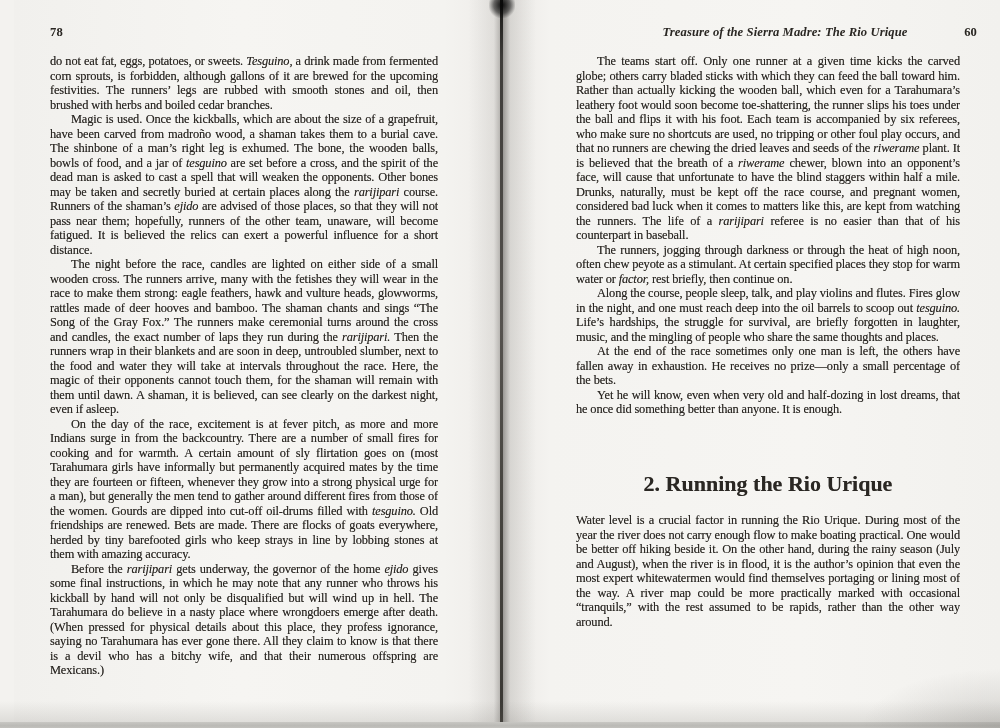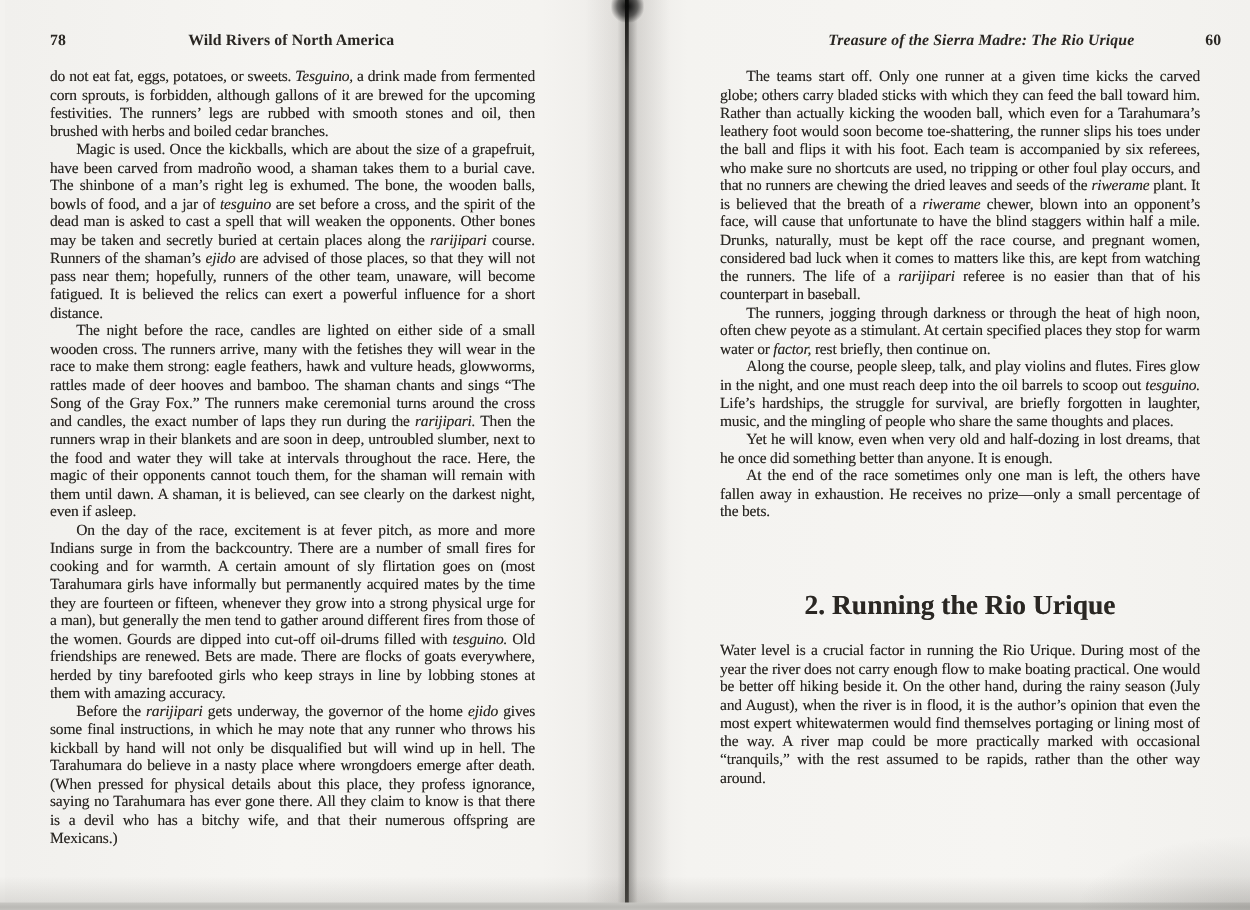--- a/index.html
+++ b/index.html
@@ -4,21 +4,21 @@
 <style>
   html,body{margin:0;padding:0;}
   body{
     width:1000px;height:728px;position:relative;overflow:hidden;
     background:#f3f2ef;
     font-family:"Liberation Serif","DejaVu Serif",serif;
     color:#2a2723;
   }
   .spread{position:absolute;inset:0;}
   .page{position:absolute;top:0;height:728px;}
-  .page.left{left:4px;width:500px;background:linear-gradient(90deg,#f1f0ed 0%,#f6f5f2 45%,#f4f3f0 86%,#eceae7 100%);}
+  .page.left{left:14px;width:500px;background:linear-gradient(90deg,#f1f0ed 0%,#f6f5f2 45%,#f4f3f0 86%,#eceae7 100%);}
   .page.right{left:500px;width:500px;background:linear-gradient(90deg,#e9e7e4 0%,#f4f3f0 10%,#f6f5f2 60%,#f2f1ee 100%);}
 
   .runhead-row{position:absolute;top:25px;left:0;right:0;height:16px;}
   .runhead{font-weight:bold;font-size:12.6px;letter-spacing:0.1px;}
   .page.left .pagenum{position:absolute;left:36px;top:0;}
   .page.left .runhead-title{position:absolute;left:36px;width:386px;text-align:center;top:0;}
   .page.right .runhead-title{position:absolute;left:93px;width:384px;text-align:center;top:0;font-style:italic;}
   .page.right .pagenum{position:absolute;right:23px;top:0;}
 
   .body-col{
@@ -71,43 +71,42 @@
   }
 </style>
 </head>
 <body>
 
 <div class="spread">
 
   <div class="page left">
     <div class="runhead-row">
       <span class="runhead pagenum">78</span>
-      <span class="runhead runhead-title">Wild Rivers of North America</span>
     </div>
     <div class="body-col">
         <p class="para">do not eat fat, eggs, potatoes, or sweets. <i>Tesguino,</i> a drink made from fermented corn sprouts, is forbidden, although gallons of it are brewed for the upcoming festivities. The runners’ legs are rubbed with smooth stones and oil, then brushed with herbs and boiled cedar branches.</p>
         <p class="para indent">Magic is used. Once the kickballs, which are about the size of a grapefruit, have been carved from madroño wood, a shaman takes them to a burial cave. The shinbone of a man’s right leg is exhumed. The bone, the wooden balls, bowls of food, and a jar of <i>tesguino</i> are set before a cross, and the spirit of the dead man is asked to cast a spell that will weaken the opponents. Other bones may be taken and secretly buried at certain places along the <i>rarijipari</i> course. Runners of the shaman’s <i>ejido</i> are advised of those places, so that they will not pass near them; hopefully, runners of the other team, unaware, will become fatigued. It is believed the relics can exert a powerful influence for a short distance.</p>
         <p class="para indent">The night before the race, candles are lighted on either side of a small wooden cross. The runners arrive, many with the fetishes they will wear in the race to make them strong: eagle feathers, hawk and vulture heads, glowworms, rattles made of deer hooves and bamboo. The shaman chants and sings “The Song of the Gray Fox.” The runners make ceremonial turns around the cross and candles, the exact number of laps they run during the <i>rarijipari.</i> Then the runners wrap in their blankets and are soon in deep, untroubled slumber, next to the food and water they will take at intervals throughout the race. Here, the magic of their opponents cannot touch them, for the shaman will remain with them until dawn. A shaman, it is believed, can see clearly on the darkest night, even if asleep.</p>
         <p class="para indent">On the day of the race, excitement is at fever pitch, as more and more Indians surge in from the backcountry. There are a number of small fires for cooking and for warmth. A certain amount of sly flirtation goes on (most Tarahumara girls have informally but permanently acquired mates by the time they are fourteen or fifteen, whenever they grow into a strong physical urge for a man), but generally the men tend to gather around different fires from those of the women. Gourds are dipped into cut-off oil-drums filled with <i>tesguino.</i> Old friendships are renewed. Bets are made. There are flocks of goats everywhere, herded by tiny barefooted girls who keep strays in line by lobbing stones at them with amazing accuracy.</p>
         <p class="para indent">Before the <i>rarijipari</i> gets underway, the governor of the home <i>ejido</i> gives some final instructions, in which he may note that any runner who throws his kickball by hand will not only be disqualified but will wind up in hell. The Tarahumara do believe in a nasty place where wrongdoers emerge after death. (When pressed for physical details about this place, they profess ignorance, saying no Tarahumara has ever gone there. All they claim to know is that there is a devil who has a bitchy wife, and that their numerous offspring are Mexicans.)</p>
       </div>
   </div>
 
   <div class="page right">
     <div class="runhead-row">
       <span class="runhead runhead-title">Treasure of the Sierra Madre: The Rio Urique</span>
       <span class="runhead pagenum">60</span>
     </div>
     <div class="body-col">
       <div>
           <p class="para indent">The teams start off. Only one runner at a given time kicks the carved globe; others carry bladed sticks with which they can feed the ball toward him. Rather than actually kicking the wooden ball, which even for a Tarahumara’s leathery foot would soon become toe-shattering, the runner slips his toes under the ball and flips it with his foot. Each team is accompanied by six referees, who make sure no shortcuts are used, no tripping or other foul play occurs, and that no runners are chewing the dried leaves and seeds of the <i>riwerame</i> plant. It is believed that the breath of a <i>riwerame</i> chewer, blown into an opponent’s face, will cause that unfortunate to have the blind staggers within half a mile. Drunks, naturally, must be kept off the race course, and pregnant women, considered bad luck when it comes to matters like this, are kept from watching the runners. The life of a <i>rarijipari</i> referee is no easier than that of his counterpart in baseball.</p>
           <p class="para indent">The runners, jogging through darkness or through the heat of high noon, often chew peyote as a stimulant. At certain specified places they stop for warm water or <i>factor,</i> rest briefly, then continue on.</p>
           <p class="para indent">Along the course, people sleep, talk, and play violins and flutes. Fires glow in the night, and one must reach deep into the oil barrels to scoop out <i>tesguino.</i> Life’s hardships, the struggle for survival, are briefly forgotten in laughter, music, and the mingling of people who share the same thoughts and places.</p>
+          <p class="para indent">At the end of the race sometimes only one man is left, the others have fallen away in exhaustion. He receives no prize—only a small percentage of the bets.</p>
           <p class="para indent">Yet he will know, even when very old and half-dozing in lost dreams, that he once did something better than anyone. It is enough.</p>
-          <p class="para indent">At the end of the race sometimes only one man is left, the others have fallen away in exhaustion. He receives no prize—only a small percentage of the bets.</p>
         </div>
       <h2 class="section-heading">2. Running the Rio Urique</h2>
       <div>
           <p class="para">Water level is a crucial factor in running the Rio Urique. During most of the year the river does not carry enough flow to make boating practical. One would be better off hiking beside it. On the other hand, during the rainy season (July and August), when the river is in flood, it is the author’s opinion that even the most expert whitewatermen would find themselves portaging or lining most of the way. A river map could be more practically marked with occasional “tranquils,” with the rest assumed to be rapids, rather than the other way around.</p>
         </div>
     </div>
   </div>
 
   <div class="gutter-shade"></div>
   <div class="gutter-line"></div>

